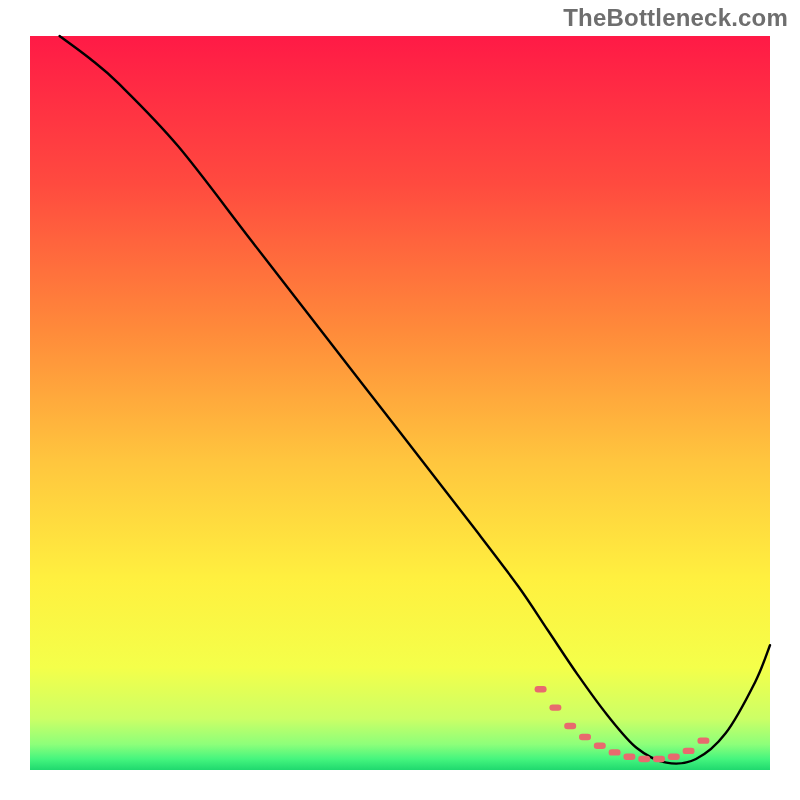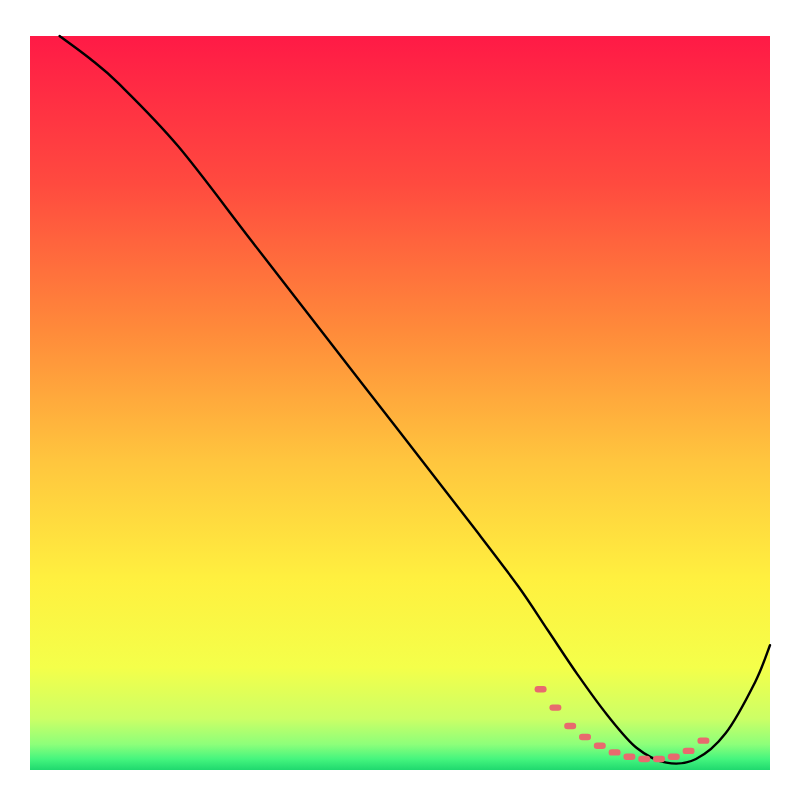--- a/index.html
+++ b/index.html
@@ -27,20 +27,21 @@
     user-select: none;
   }
   svg {
     display: block;
   }
 </style>
 </head>
 <body>
 
 <div class="stage">
+  <div class="watermark">TheBottleneck.com</div>
 
   <svg id="chart-svg" width="800" height="800" viewBox="0 0 800 800" preserveAspectRatio="none">
     <defs>
       <linearGradient id="bg-grad" x1="0" y1="0" x2="0" y2="1">
           <stop offset="0.00%" stop-color="#ff1a46"></stop>
           <stop offset="20.00%" stop-color="#ff4a3f"></stop>
           <stop offset="40.00%" stop-color="#ff8a3a"></stop>
           <stop offset="58.00%" stop-color="#ffc63e"></stop>
           <stop offset="74.00%" stop-color="#fff03f"></stop>
           <stop offset="86.00%" stop-color="#f4ff4a"></stop>

